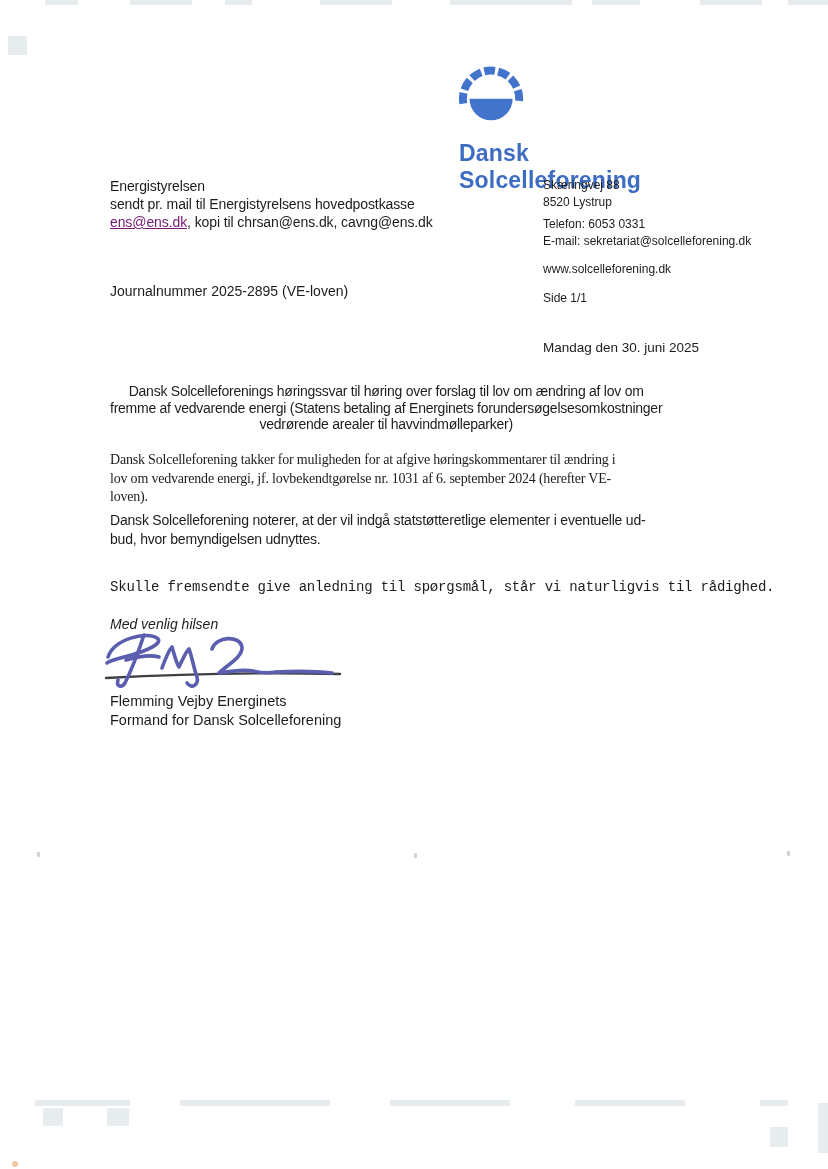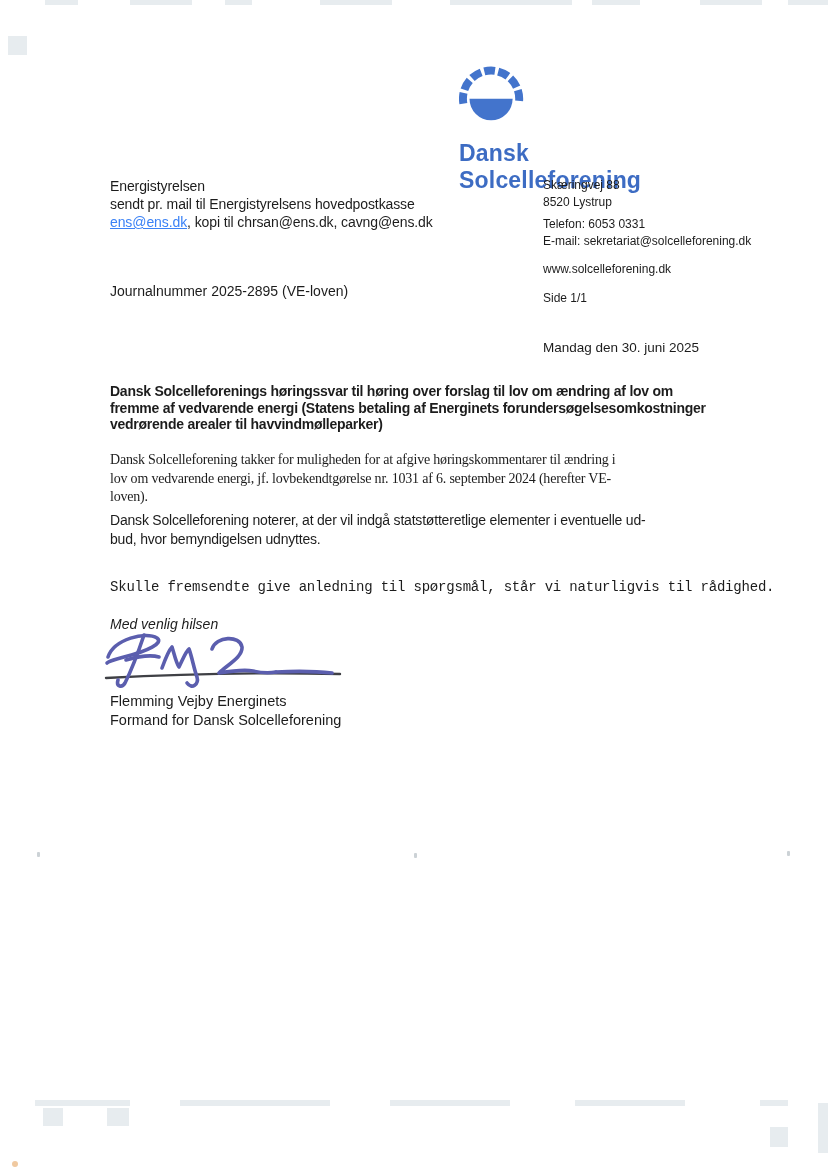--- a/index.html
+++ b/index.html
@@ -17,31 +17,31 @@
   .logo { position:absolute; left:459px; top:65px; display:flex; gap:13px; align-items:flex-start;flex-direction:column; }
   .logo-icon { width:66px; height:60px; }
   .logo-text {
     font-size:23px; font-weight:bold; line-height:27px;
     color:#3d6cc3; letter-spacing:0.2px; padding-top:2px;
   }
 
   
   .recipient { position:absolute; left:110px; top:177px; font-size:14px; line-height:18px; letter-spacing:-0.1px; }
   .recipient div { white-space:nowrap; }
-  .email-link { text-decoration:underline; color:#3b82f6; }
+  .email-link { text-decoration:underline; color:#701a75; }
   .journal { position:absolute; left:110px; top:283px; font-size:14px; white-space:nowrap; }
 
   .sender { position:absolute; left:543px; top:177px; font-size:12px; line-height:16.5px; }
   .sender div { white-space:nowrap; }
   .gap-sm { height:6px; }
   .gap-md { height:12px; }
   .date { position:absolute; left:543px; top:340px; font-size:13.5px; white-space:nowrap; }
 
   
-  .subject { position:absolute; left:110px; top:383px; font-size:14px; font-weight:bold; line-height:16.5px; letter-spacing:-0.25px; }
+  .subject { position:absolute; left:110px; top:383px; font-size:14px; font-weight:normal; line-height:16.5px; letter-spacing:-0.25px;text-align:center; }
   .subject div { white-space:nowrap; }
   .para { position:absolute; left:110px; font-size:14px; line-height:18.5px; letter-spacing:-0.2px; }
   .para div { white-space:nowrap; }
   .p1 { top:451px;font-family:Liberation Serif, serif; }
   .p2 { top:511px; }
   .p3 { top:578px;font-family:Liberation Mono, monospace; }
   .closing { position:absolute; left:110px; top:616px; font-size:14px; white-space:nowrap;font-style:italic; }
   .signature { position:absolute; left:100px; top:627px; width:250px; height:62px; }
   .signer { position:absolute; left:110px; top:692px; font-size:14.5px; line-height:19px; }
   .signer div { white-space:nowrap; }

